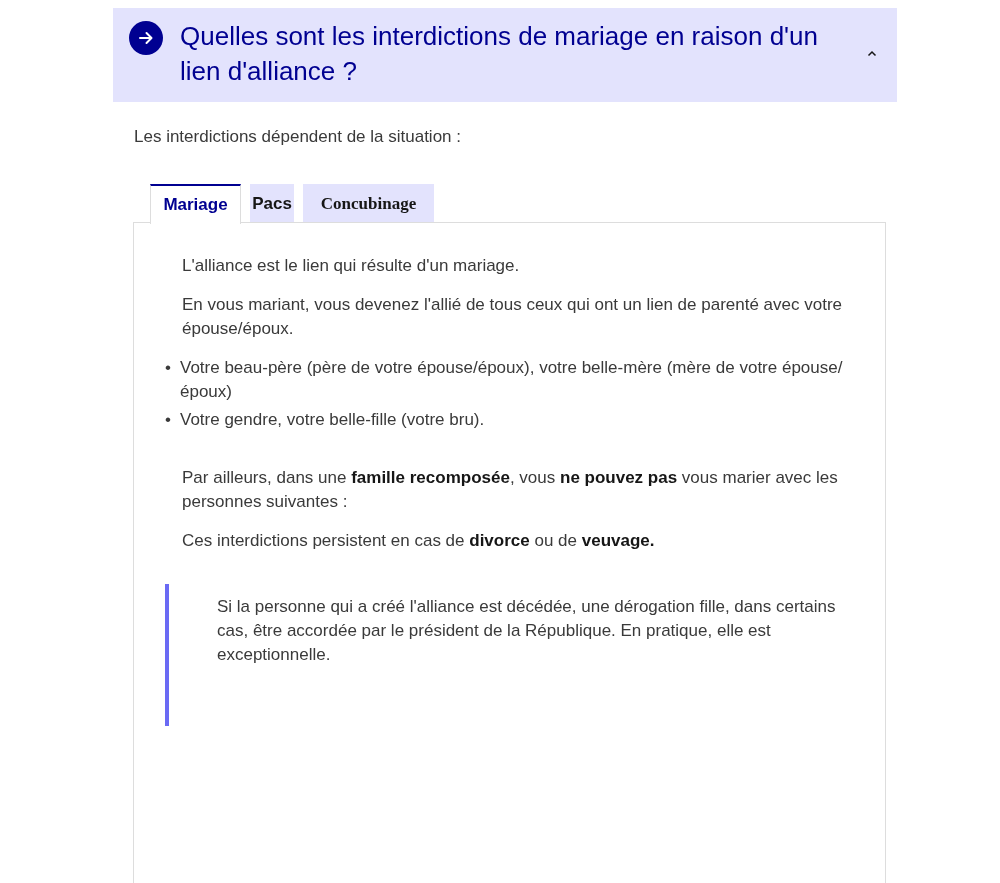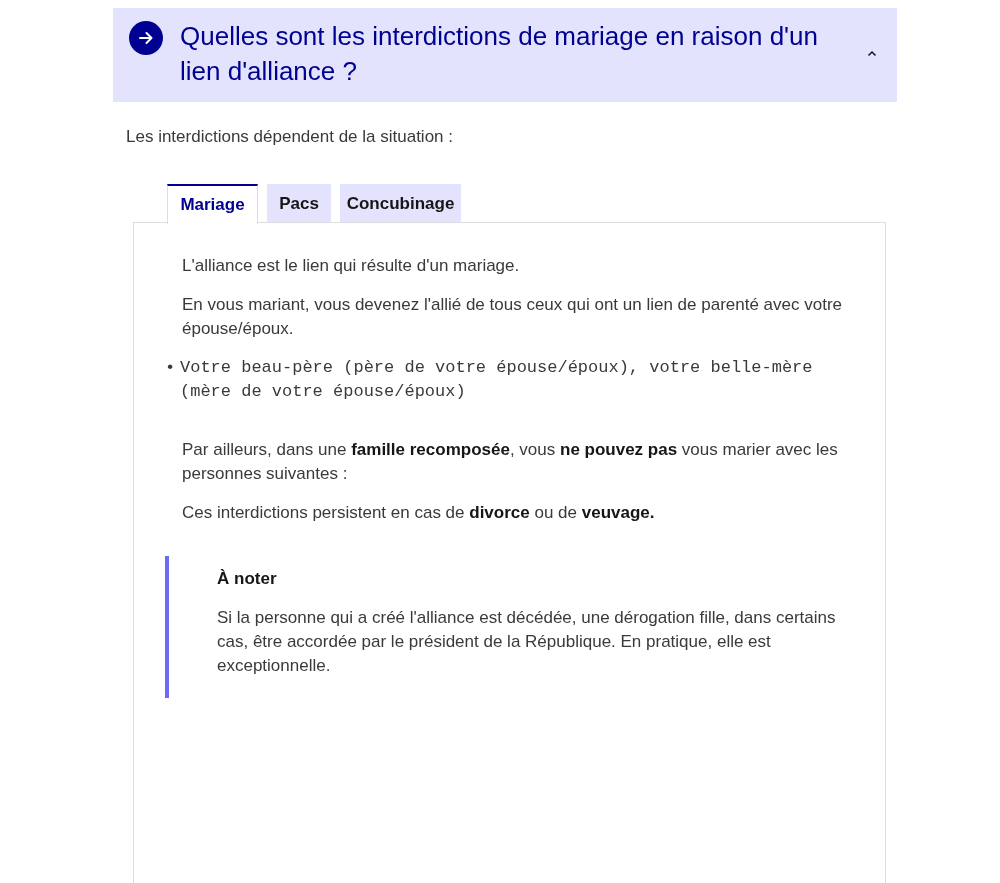--- a/index.html
+++ b/index.html
@@ -53,29 +53,29 @@
       right: 18px;
       top: 38px;
       width: 14px;
       height: 14px;
       display: flex;
       align-items: center;
       justify-content: center;
     }
     .intro {
       position: absolute;
-      left: 126px;
+      left: 134px;
       top: 125px;
       font-size: 17px;
       line-height: 24px;
       color: #3a3a3a;
     }
     .tabs {
       position: absolute;
-      left: 167px;
+      left: 150px;
       top: 184px;
       height: 40px;
       display: flex;
       gap: 9px;
     }
     .tab {
       height: 40px;
       padding: 0 16px;
       background: #e3e3fd;
       font-size: 17px;
@@ -90,22 +90,22 @@
       background: #ffffff;
       color: #000091;
       border-top: 2px solid #000091;
       border-left: 1px solid #dddddd;
       border-right: 1px solid #dddddd;
       height: 40px;
       position: relative;
       z-index: 2;
     }
     .tab-mariage { width: 91px; }
-    .tab-pacs { width: 64px; }
-    .tab-concubinage { width: 121px; }
+    .tab-pacs { width: 44px; }
+    .tab-concubinage { width: 131px; font-family: Liberation Serif, serif; }
     .panel {
       position: absolute;
       left: 133px;
       top: 222px;
       width: 753px;
       height: 680px;
       border: 1px solid #dddddd;
       border-bottom: none;
       background: #fff;
       z-index: 1;
@@ -123,21 +123,20 @@
     .panel-content b { color: #161616; font-weight: bold; }
     .panel-content ul {
       list-style: none;
       margin: 0 0 34px 0;
       padding: 0;
     }
     .panel-content li {
       position: relative;
       padding-left: 15px;
       margin-bottom: 4px;
-      font-family: Liberation Mono, monospace;
     }
     .panel-content li::before {
       content: "•";
       position: absolute;
       left: 0;
       top: 0;
       color: #3a3a3a;
     }
     .note {
       position: relative;
@@ -185,25 +184,25 @@
     <div class="tab tab-pacs">Pacs</div>
     <div class="tab tab-concubinage">Concubinage</div>
   </div>
 
   <div class="panel">
     <div class="panel-content">
       <p>L'alliance est le lien qui résulte d'un mariage.</p>
       <p>En vous mariant, vous devenez l'allié de tous ceux qui ont un lien de parenté avec votre épouse/époux.</p>
       <ul>
         <li>Votre beau-père (père de votre épouse/époux), votre belle-mère (mère de votre épouse/époux)</li>
+        <li>Votre gendre, votre belle-fille (votre bru).</li>
       </ul>
       <p><span>Par ailleurs, dans une </span><b>famille recomposée</b><span>, vous </span><b>ne pouvez pas</b><span> vous marier avec les personnes suivantes :</span></p>
       <p><span>Ces interdictions persistent en cas de </span><b>divorce</b><span> ou de </span><b>veuvage.</b></p>
 
       <div class="note">
         <span class="note-bar"></span>
-        <p class="note-title">À noter</p>
         <p class="note-text">Si la personne qui a créé l'alliance est décédée, une dérogation fille, dans certains cas, être accordée par le président de la République. En pratique, elle est exceptionnelle.</p>
       </div>
     </div>
   </div>
 
 </div>
 
 </body></html>

